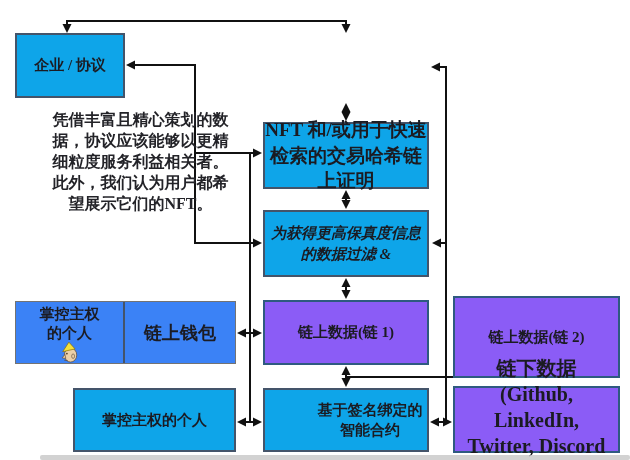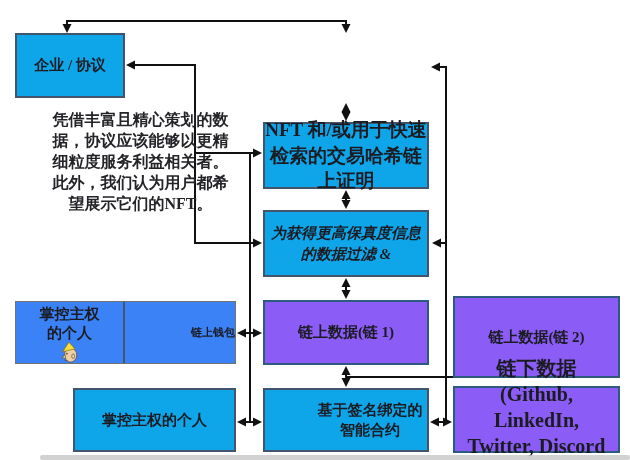--- a/index.html
+++ b/index.html
@@ -19,22 +19,22 @@
   .b-enterprise{left:15px;top:33px;width:110px;height:65px;}
   .b-analysis{left:263px;top:34px;width:166px;height:68px;}
   .b-nft{left:263px;top:122px;width:166px;height:67px;font-size:19px;}
   .b-filter{left:263px;top:210px;width:166px;height:67px;font-style:italic;}
   .b-personwallet{left:15px;top:301px;width:221px;height:63px;border:1px solid #737373;
      position:absolute;box-sizing:border-box;display:flex;background:#3b82f6;}
   .cell-person{width:109px;box-sizing:border-box;border-right:2px solid #44546a;
      display:flex;flex-direction:column;align-items:center;padding-top:3px;
      font-size:15px;font-weight:600;color:#1b1b22;text-align:center;line-height:1.25;}
   .cell-person .nm{width:64px;}
-  .cell-wallet{flex:1;display:flex;align-items:center;justify-content:flex-end;
-     font-size:11px;font-weight:600;color:#1b1b22;}
+  .cell-wallet{flex:1;display:flex;align-items:center;justify-content:center;
+     font-size:18px;font-weight:600;color:#1b1b22;}
   .b-chain1{left:263px;top:300px;width:166px;height:65px;}
   .b-chain2{left:453px;top:296px;width:167px;height:82px;}
   .b-storage{left:73px;top:388px;width:163px;height:64px;}
   .b-contract{left:263px;top:388px;width:166px;height:64px;}
   .b-contract .nm{width:112px;margin-left:48px;}
   .b-offchain{left:453px;top:386px;width:167px;height:67px;font-size:20px;line-height:1.3;}
   .b-offchain .nm{width:150px;}
   .annotation{
     position:absolute;left:9px;top:109px;width:181px;
     font-size:16px;font-weight:600;color:#232328;line-height:1.32;

